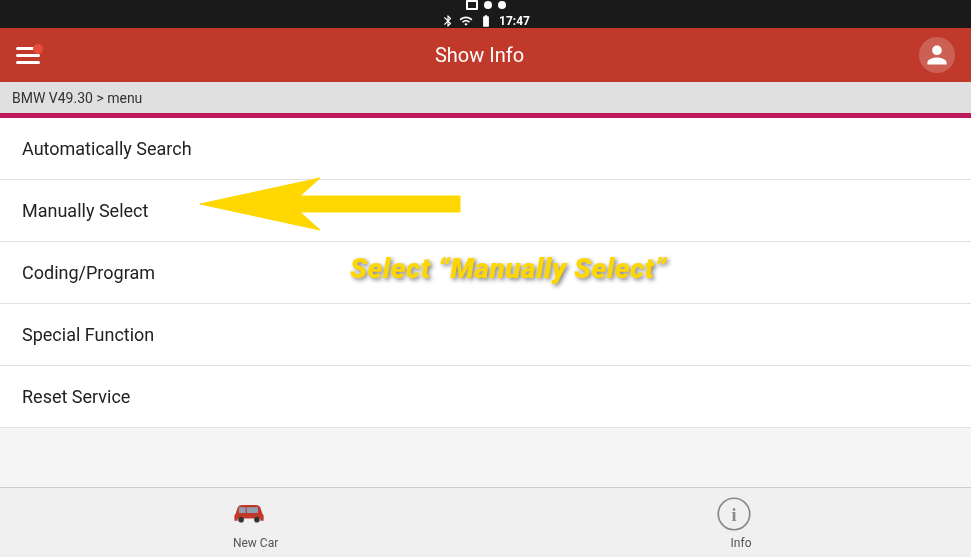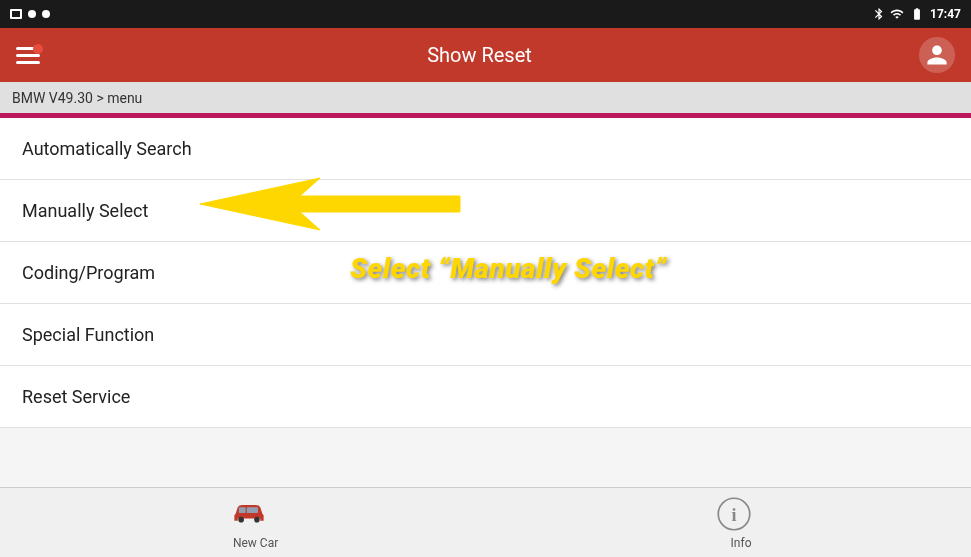--- a/index.html
+++ b/index.html
@@ -13,20 +13,21 @@
     }
 
     
     .status-bar {
       height: 28px;
       background: #1a1a1a;
       display: flex;
       align-items: center;
       justify-content: space-between;
       padding: 0 10px;
+      flex-direction: column;
     }
     .status-bar-left {
       display: flex;
       align-items: center;
       gap: 6px;
     }
     .status-bar-icons {
       display: flex;
       align-items: center;
       gap: 4px;
@@ -181,21 +182,21 @@
   </div>
 </div>
 
 <div class="header">
   <div class="header-menu-btn">
     <div class="line"></div>
     <div class="line"></div>
     <div class="line"></div>
     <div class="dot"></div>
   </div>
-  <span class="header-title">Show Reset</span>
+  <span class="header-title">Show Info</span>
   <div class="header-user-icon">
     <svg viewBox="0 0 24 24" width="24" height="24">
       <path d="M12 12c2.7 0 4.8-2.1 4.8-4.8S14.7 2.4 12 2.4 7.2 4.5 7.2 7.2 9.3 12 12 12zm0 2.4c-3.2 0-9.6 1.6-9.6 4.8v2.4h19.2v-2.4c0-3.2-6.4-4.8-9.6-4.8z"></path>
     </svg>
   </div>
 </div>
 
 <div class="breadcrumb">
   <span>BMW V49.30 &gt; menu</span>
 </div>

